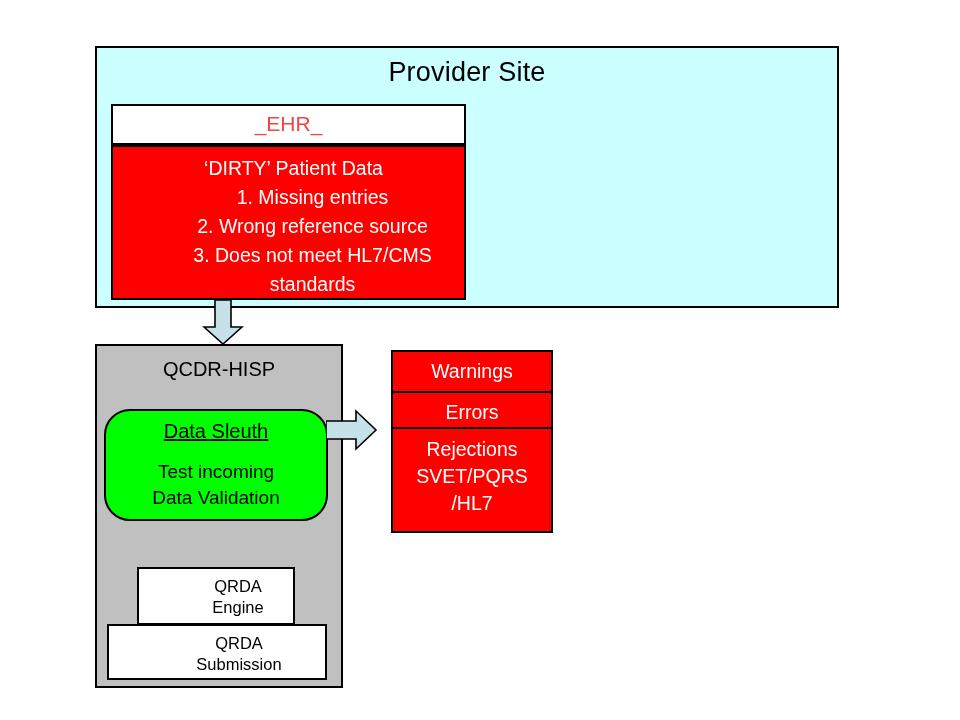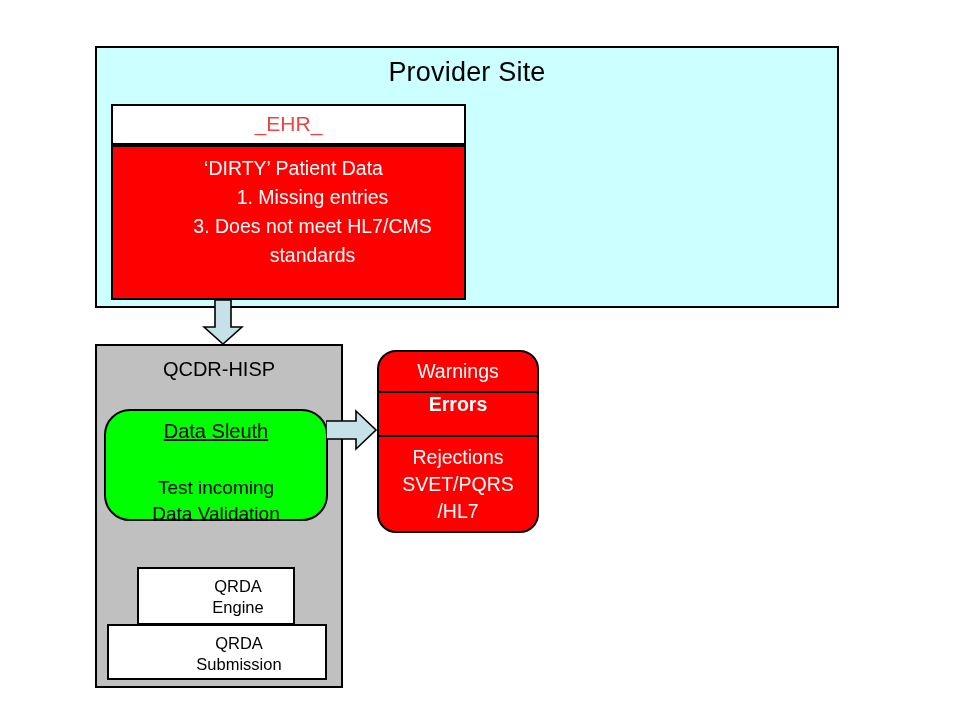--- a/index.html
+++ b/index.html
@@ -129,61 +129,60 @@
     left: 0; right: 0;
     top: 9px;
     text-align: center;
     font-size: 20px;
     color: #000000;
     text-decoration: underline;
   }
   #data-sleuth-sub {
     position: absolute;
     left: 0; right: 0;
-    top: 64px;
+    top: 48px;
     text-align: center;
     font-size: 19px;
     line-height: 26px;
     color: #000000;
   }
 
   
   #arrow-right {
     position: absolute;
     left: 326px;
     top: 409px;
     width: 52px;
     height: 42px;
     z-index: 6;
   }
 
   
   #alerts-box {
-    left: 377px;
+    left: 391px;
     top: 350px;
     width: 162px;
     height: 183px;
     background: #ff0000;
     z-index: 3;
-    border-radius: 19px;
   }
   #alerts-box .cell {
     box-sizing: border-box;
     color: #ffffff;
     font-size: 19.5px;
     text-align: center;
     border-bottom: 2px solid #000000;
   }
   #alerts-box .cell.warnings {
     height: 41px;
     padding-top: 8px;
   }
   #alerts-box .cell.errors {
-    height: 44px;
-    font-weight: bold;
+    height: 36px;
+    padding-top: 8px;
   }
   #alerts-box .cell.rejections {
     height: 98px;
     padding-top: 7px;
     border-bottom: none;
     line-height: 27px;
   }
 
   
   #qrda-engine-box {
@@ -222,20 +221,21 @@
     <div id="provider-site-title">Provider Site</div>
   </div>
 
   <div class="box" id="ehr-box">
     <div id="ehr-title">_EHR_</div>
   </div>
 
   <div class="box" id="dirty-data-box">
     <div class="line">‘DIRTY’ Patient Data</div>
     <div class="line indent">1. Missing entries</div>
+    <div class="line indent">2. Wrong reference source</div>
     <div class="line indent">3. Does not meet HL7/CMS</div>
     <div class="line indent">standards</div>
   </div>
 
   <svg id="arrow-down" viewBox="0 0 42 45">
     <polygon points="13,0 29,0 29,27 40,27 21,44 2,27 13,27" fill="#c6e2e8" stroke="#000000" stroke-width="1.6"></polygon>
   </svg>
 
   <div class="box" id="qcdr-hisp-box">
     <div id="qcdr-hisp-title">QCDR-HISP</div>

